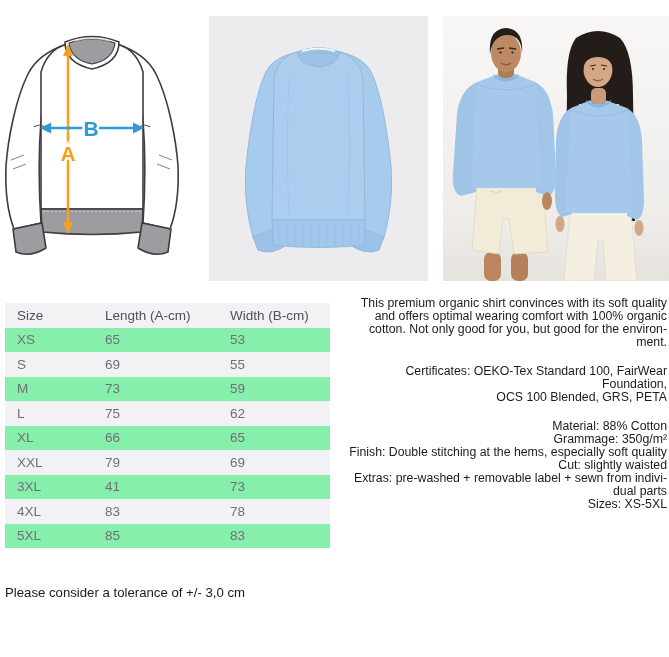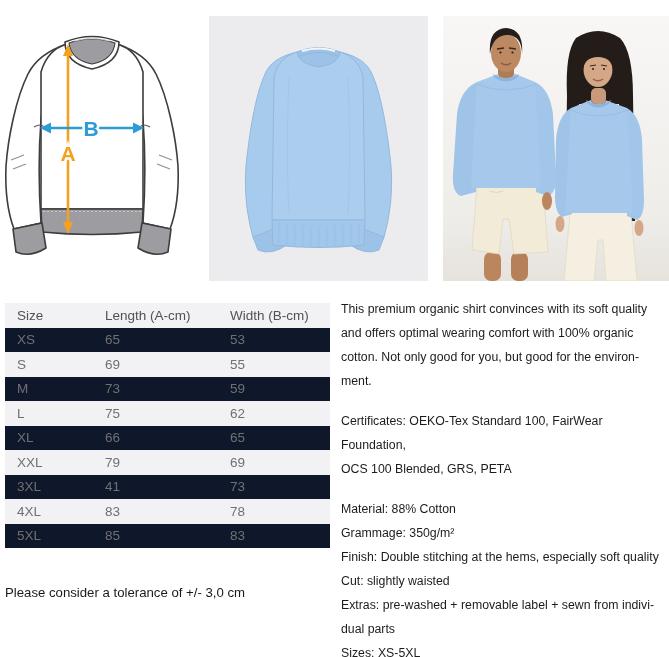--- a/index.html
+++ b/index.html
@@ -18,32 +18,32 @@
   .panel-diagram { left:2px; top:8px; width:192px; height:262px; }
   .panel-product { left:209px; top:16px; width:219px; height:265px; background:#ececee; }
   .panel-models  { left:443px; top:16px; width:226px; height:265px; }
 
   
   .size-table { position:absolute; left:5px; top:303px; width:325px; }
   .t-row { display:grid; grid-template-columns:88px 125px 112px; height:24.5px; align-items:center; }
   .t-row > div { padding-left:12px; font-size:13.5px; color:#707074; }
   .t-row.head > div { color:#515156; }
   .t-row.head, .t-row.light { background:#f2f2f4; }
-  .t-row.dark { background:#0f172a; }
+  .t-row.dark { background:#86efac; }
 
   .footnote {
     position:absolute; left:5px; top:585px;
     font-size:13.2px; color:#1a1a1a;
   }
 
   
   .description { position:absolute; left:341px; top:297px; width:326px; }
   .description p {
-    font-size:12.3px; line-height:24px; color:#1c1c1e;
-    white-space:pre-line; margin-bottom:16px;
+    font-size:12.3px; line-height:13px; color:#1c1c1e;
+    white-space:pre-line; margin-bottom:16px;text-align:right;
   }
 </style>
 </head>
 <body>
 
 <div class="panel panel-diagram">
   <svg width="192" height="262" viewBox="0 0 190 262">
     <g stroke="#3d3d3d" stroke-width="1.6" fill="#ffffff" stroke-linejoin="round">
 
       <path d="M 64,36 C 46,42 32,52 25,66 C 13,90 5,130 3,158 C 2,182 5,205 11,221 L 38,215 C 36,185 35,150 38,112 C 40,84 50,56 64,36 Z"></path>

